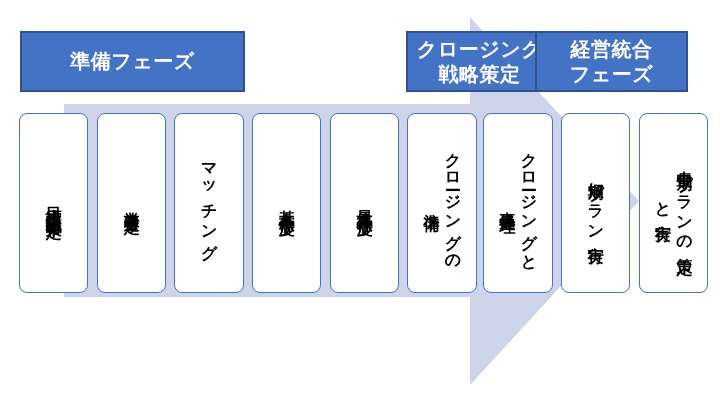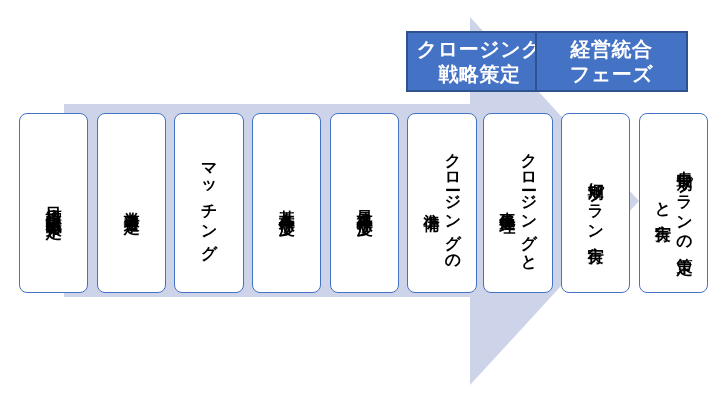--- a/index.html
+++ b/index.html
@@ -22,20 +22,23 @@
 </style>
 </head>
 <body>
 
 <div class="canvas">
 
   <svg class="arrow" viewBox="0 0 720 405" aria-hidden="true">
     <polygon points="64,104 470,104 470,17 639,201 470,385 470,297 64,297"></polygon>
   </svg>
 
+  <div class="hdr" style="left:20px;width:225px">
+    <span>準備フェーズ</span>
+  </div>
   <div class="hdr" style="left:406px;width:147px">
     <span>クロージング
 戦略策定</span>
   </div>
   <div class="hdr" style="left:535px;width:153px">
     <span>経営統合
 フェーズ</span>
   </div>
 
   <div class="step" style="left:19px;width:69px">

